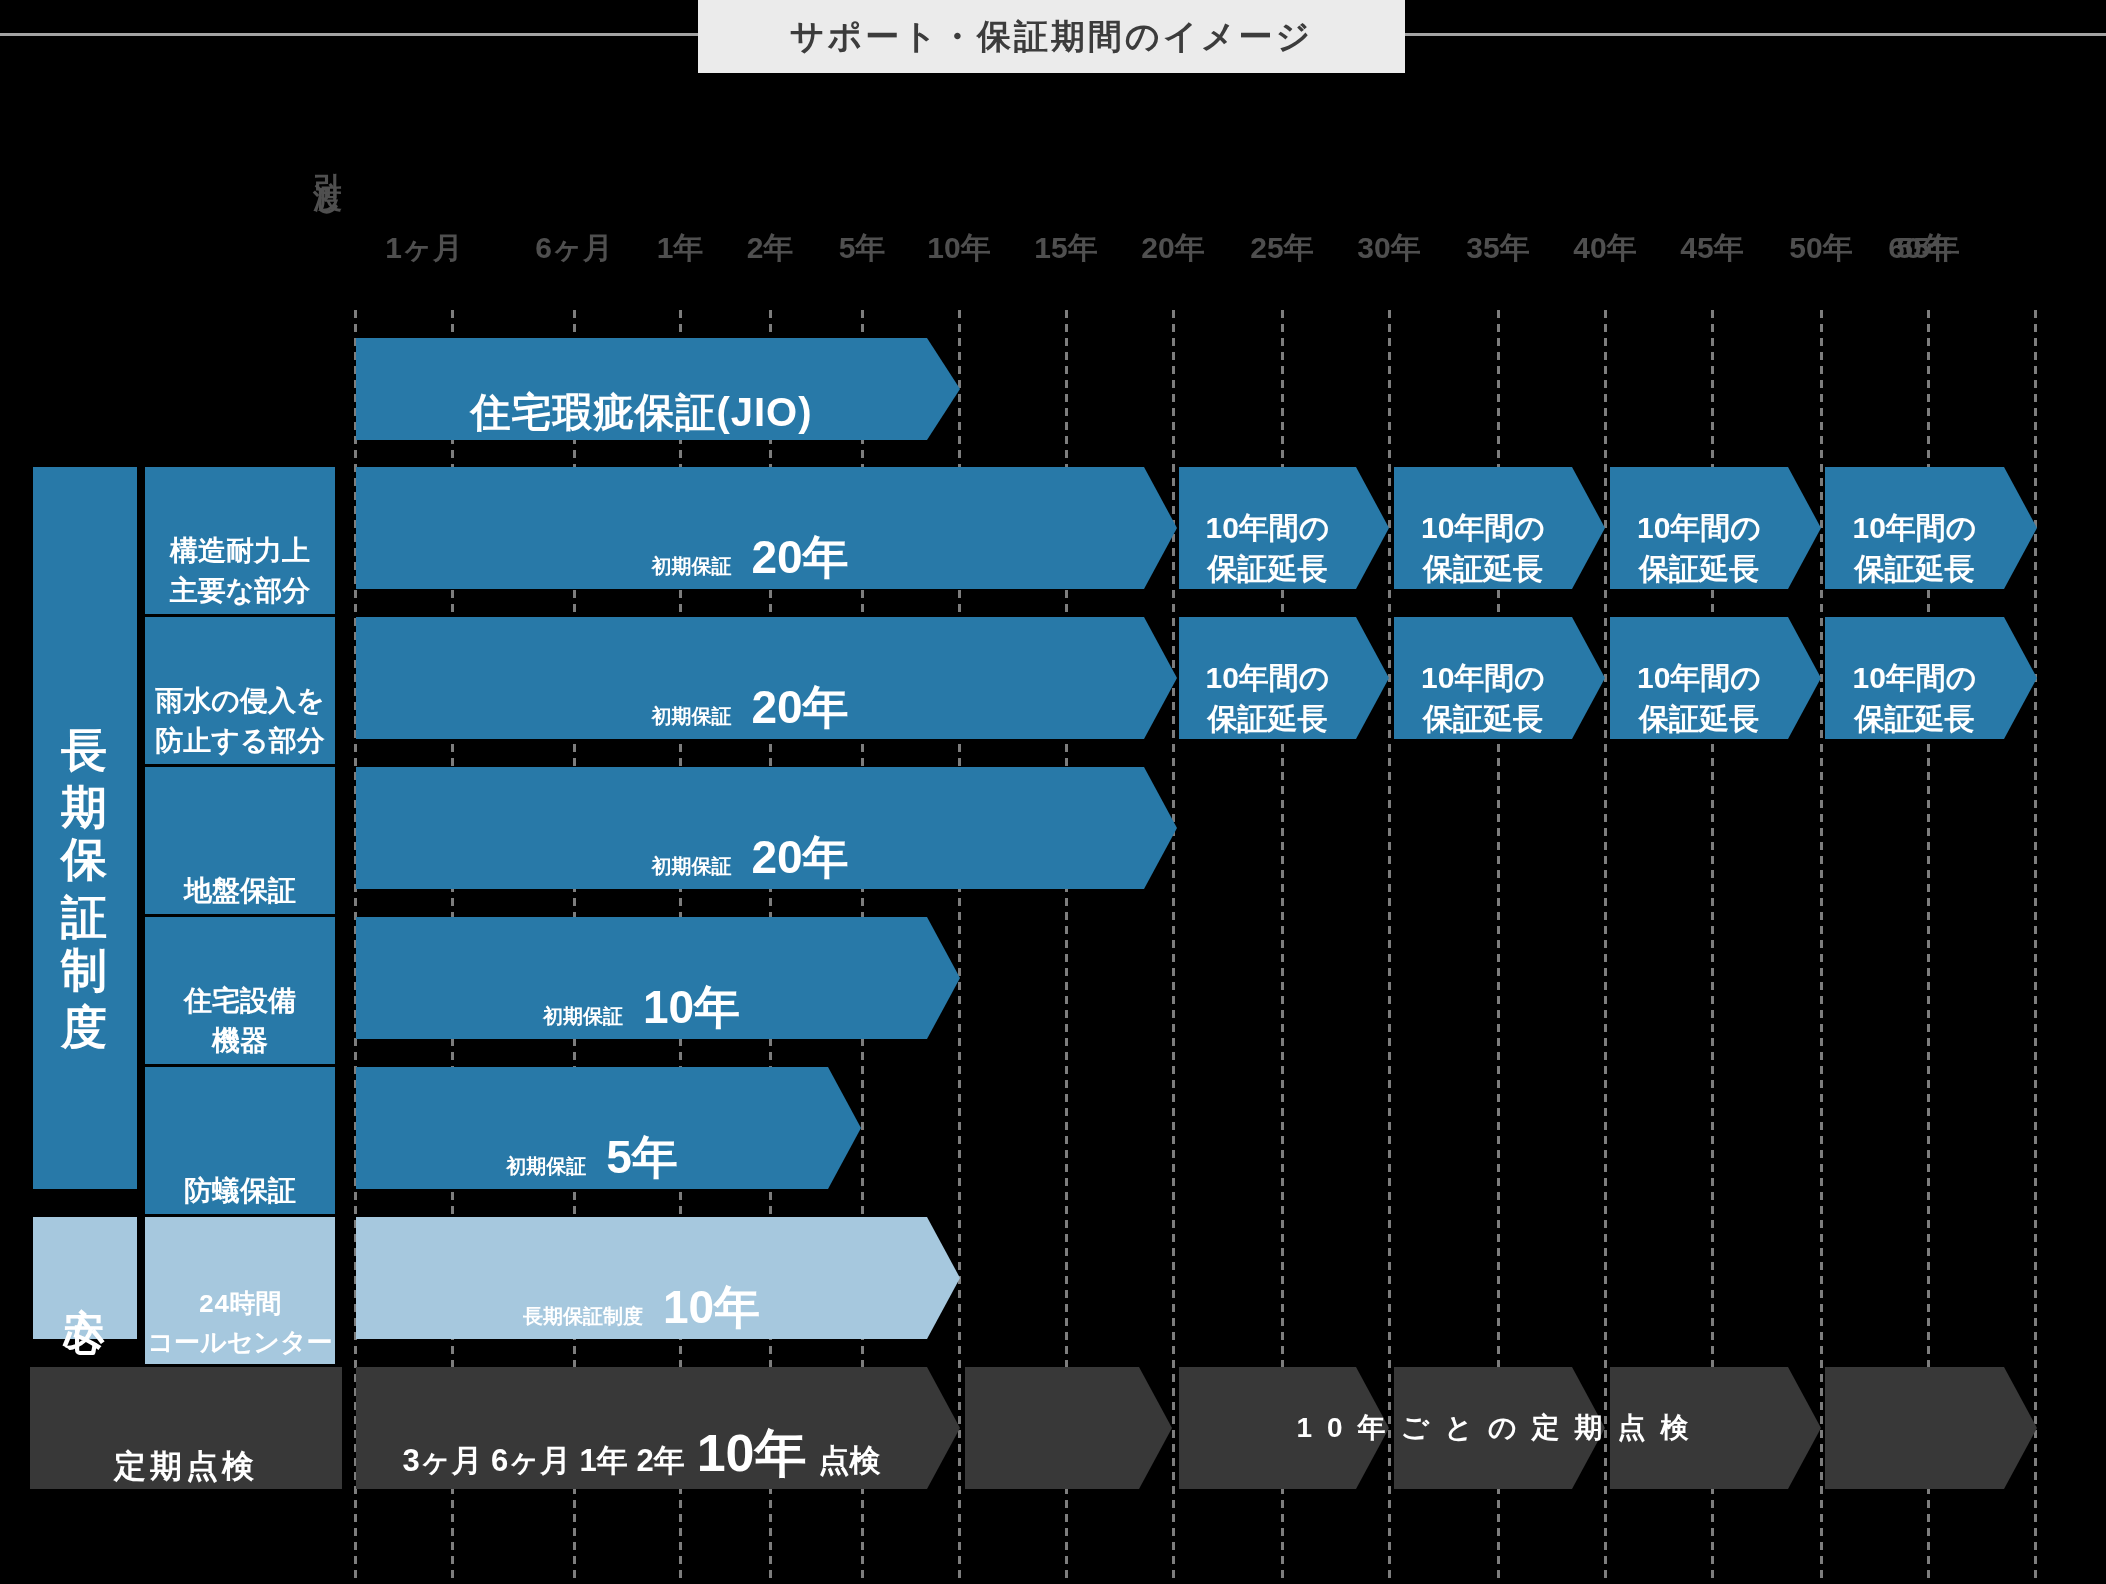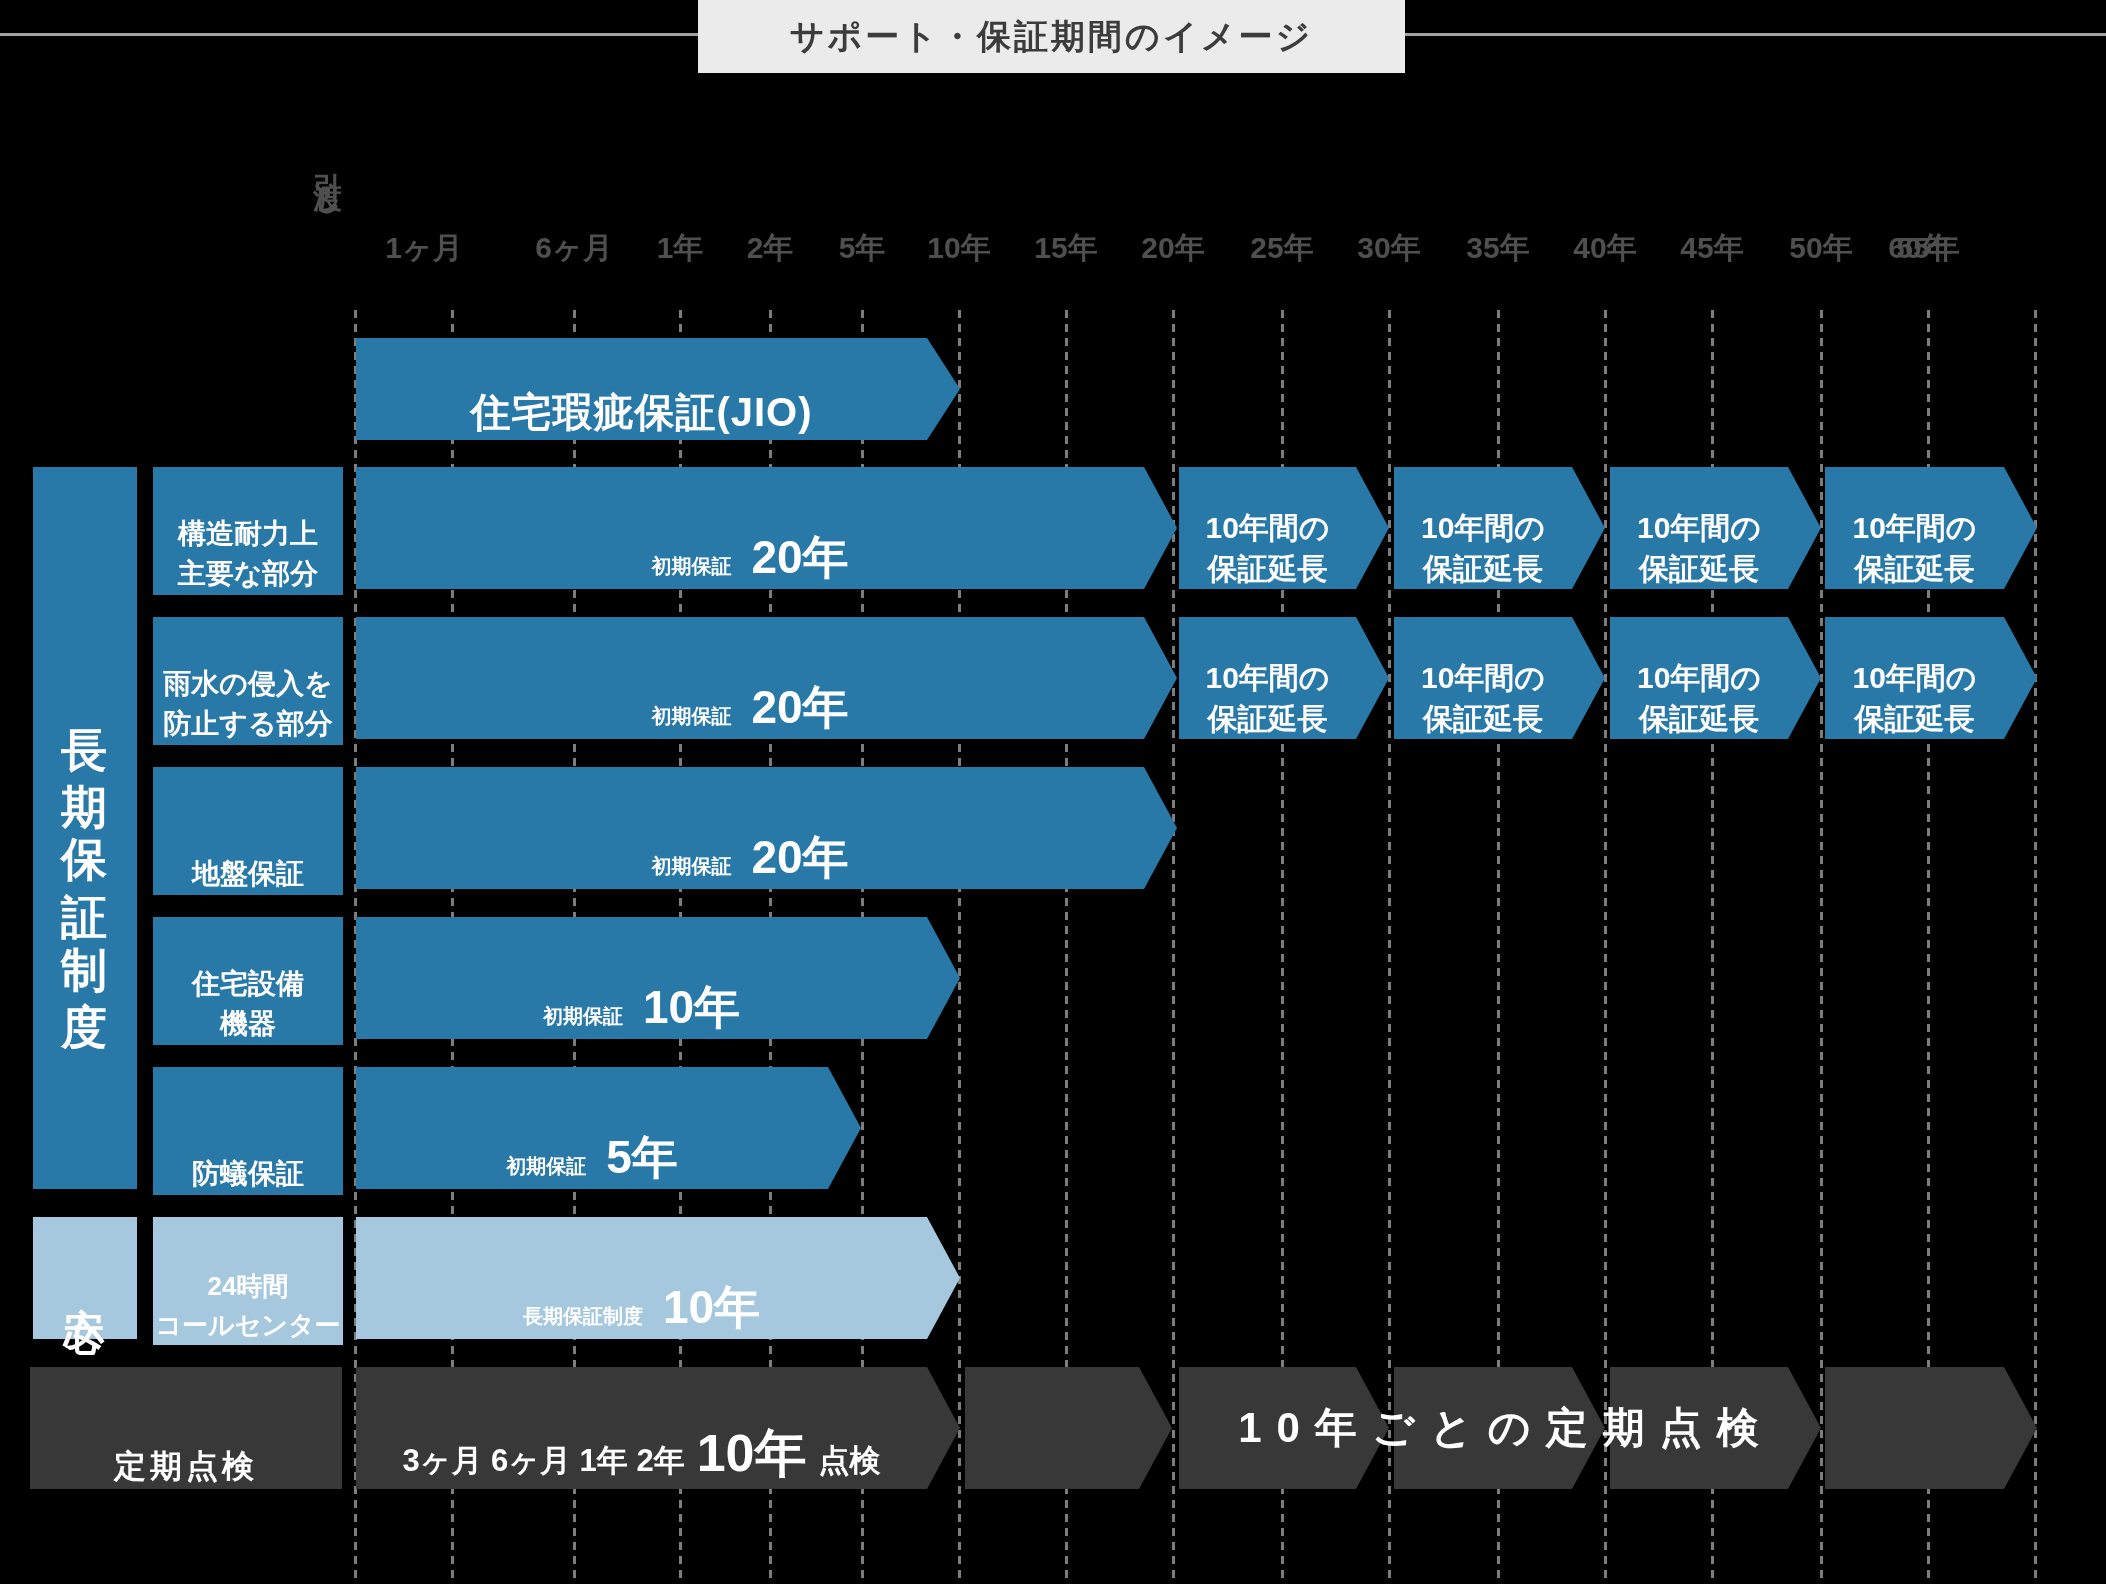--- a/index.html
+++ b/index.html
@@ -42,40 +42,40 @@
   }
   .chev{
     background:var(--teal);
     clip-path:polygon(0 0,calc(100% - 33px) 0,100% 50%,calc(100% - 33px) 100%,0 100%);
     padding-right:33px;
   }
   .box{background:var(--teal);}
   .light{background:var(--lightblue);}
   .dark{background:var(--dark);}
   .pre{white-space:pre-line;}
-  .rowlabel{left:153px;width:190px;height:128px;font-size:28px;line-height:1.45;}
+  .rowlabel{left:145px;width:190px;height:147px;font-size:28px;line-height:1.45;font-family:Liberation Mono, monospace;}
   .sm{font-size:20px;margin-right:20px;}
   .lg{font-size:46px;}
   .jiotext{font-size:40px;letter-spacing:1px;}
   .ext{font-size:30px;line-height:1.35;}
   .vtext{
     writing-mode:vertical-rl;text-orientation:upright;
     display:flex;align-items:center;justify-content:center;
   }
   .longterm{left:33px;top:467px;width:104px;height:722px;font-size:46px;letter-spacing:54px;padding-top:54px;}
   .anshin{left:33px;top:1217px;width:104px;height:122px;font-size:40px;letter-spacing:6px;padding-top:6px;}
   .cc{font-size:26px;line-height:1.5;}
   .insplabel{left:30px;top:1367px;width:312px;height:122px;font-size:32px;letter-spacing:4px;}
   .baseline{display:flex;align-items:baseline;gap:12px;}
   .insp-sm{font-size:31px;margin-top:46px;}
   .insp-big{font-size:52px;}
   .recurring{
     left:1179px;top:1367px;width:642px;height:122px;
     display:flex;align-items:center;justify-content:center;
-    color:#fff;font-size:42px;font-weight:bold;letter-spacing:15px;z-index:3;margin-left:6px;
+    color:#fff;font-size:28px;font-weight:bold;letter-spacing:15px;z-index:3;
   }
   .z1{z-index:1;}
 </style>
 </head>
 <body>
 
 <i class="abs grid" style="left:354px"></i>
 <i class="abs grid" style="left:451px"></i>
 <i class="abs grid" style="left:573px"></i>
 <i class="abs grid" style="left:679px"></i>

